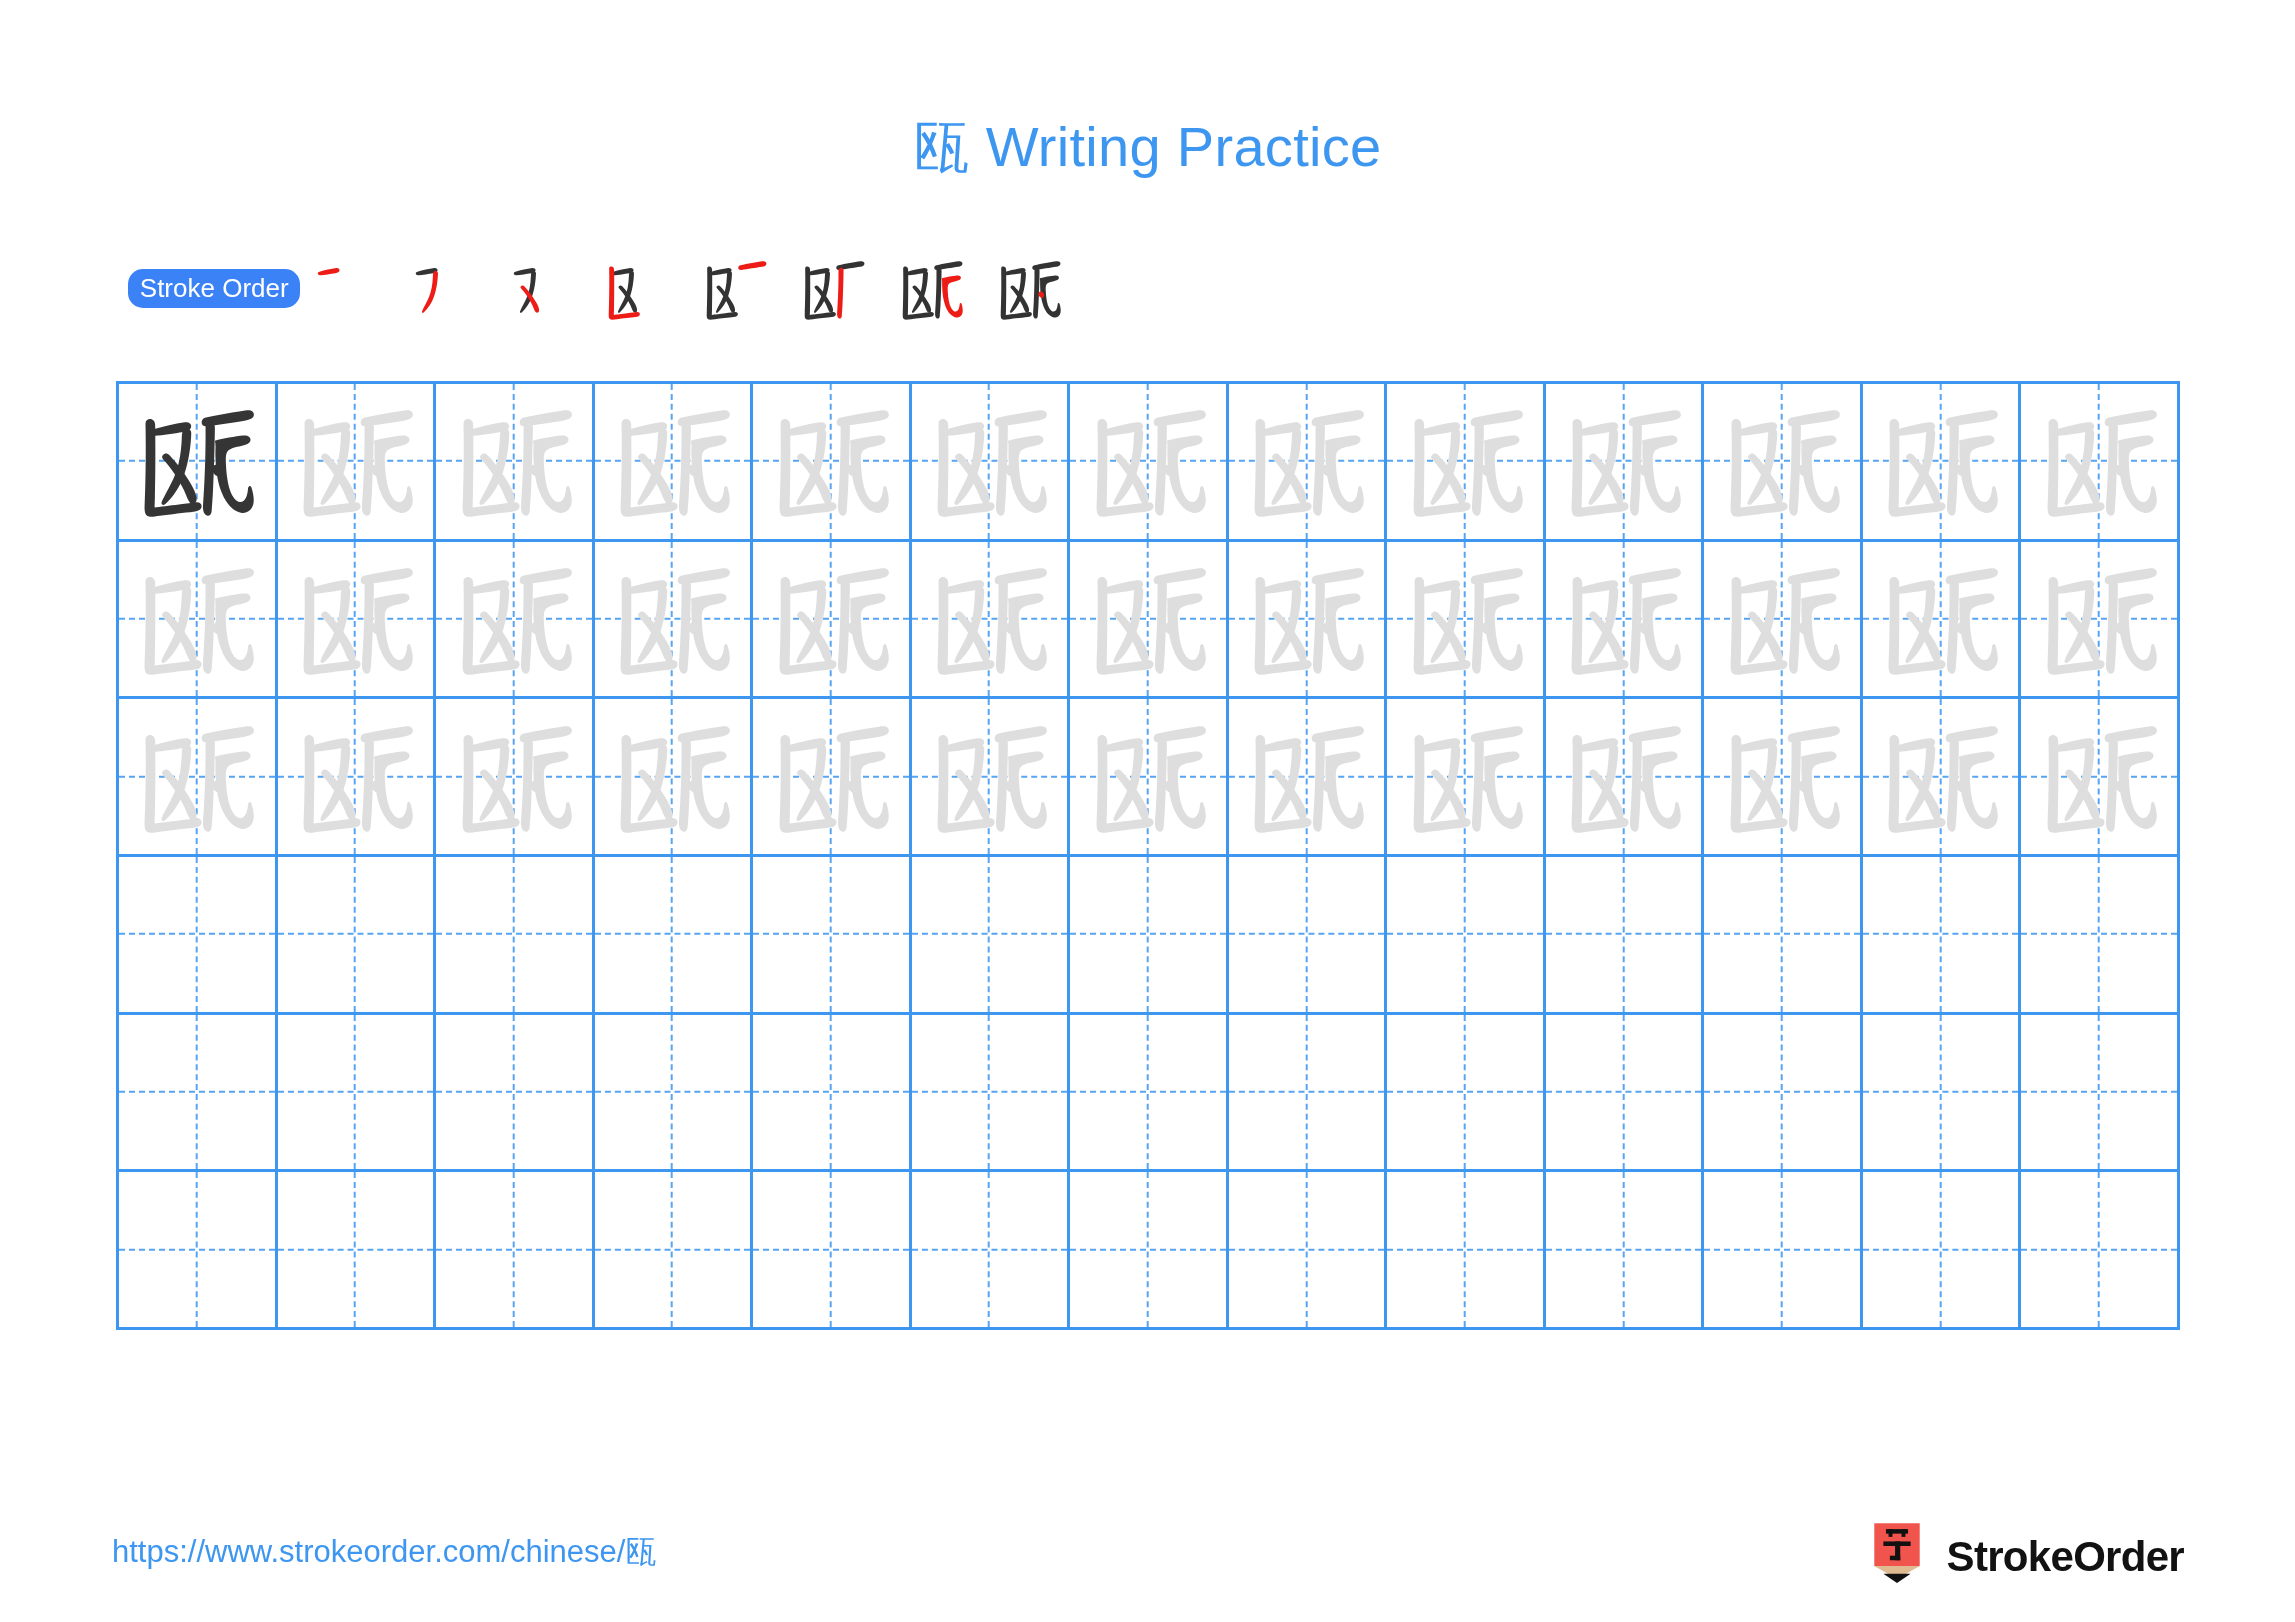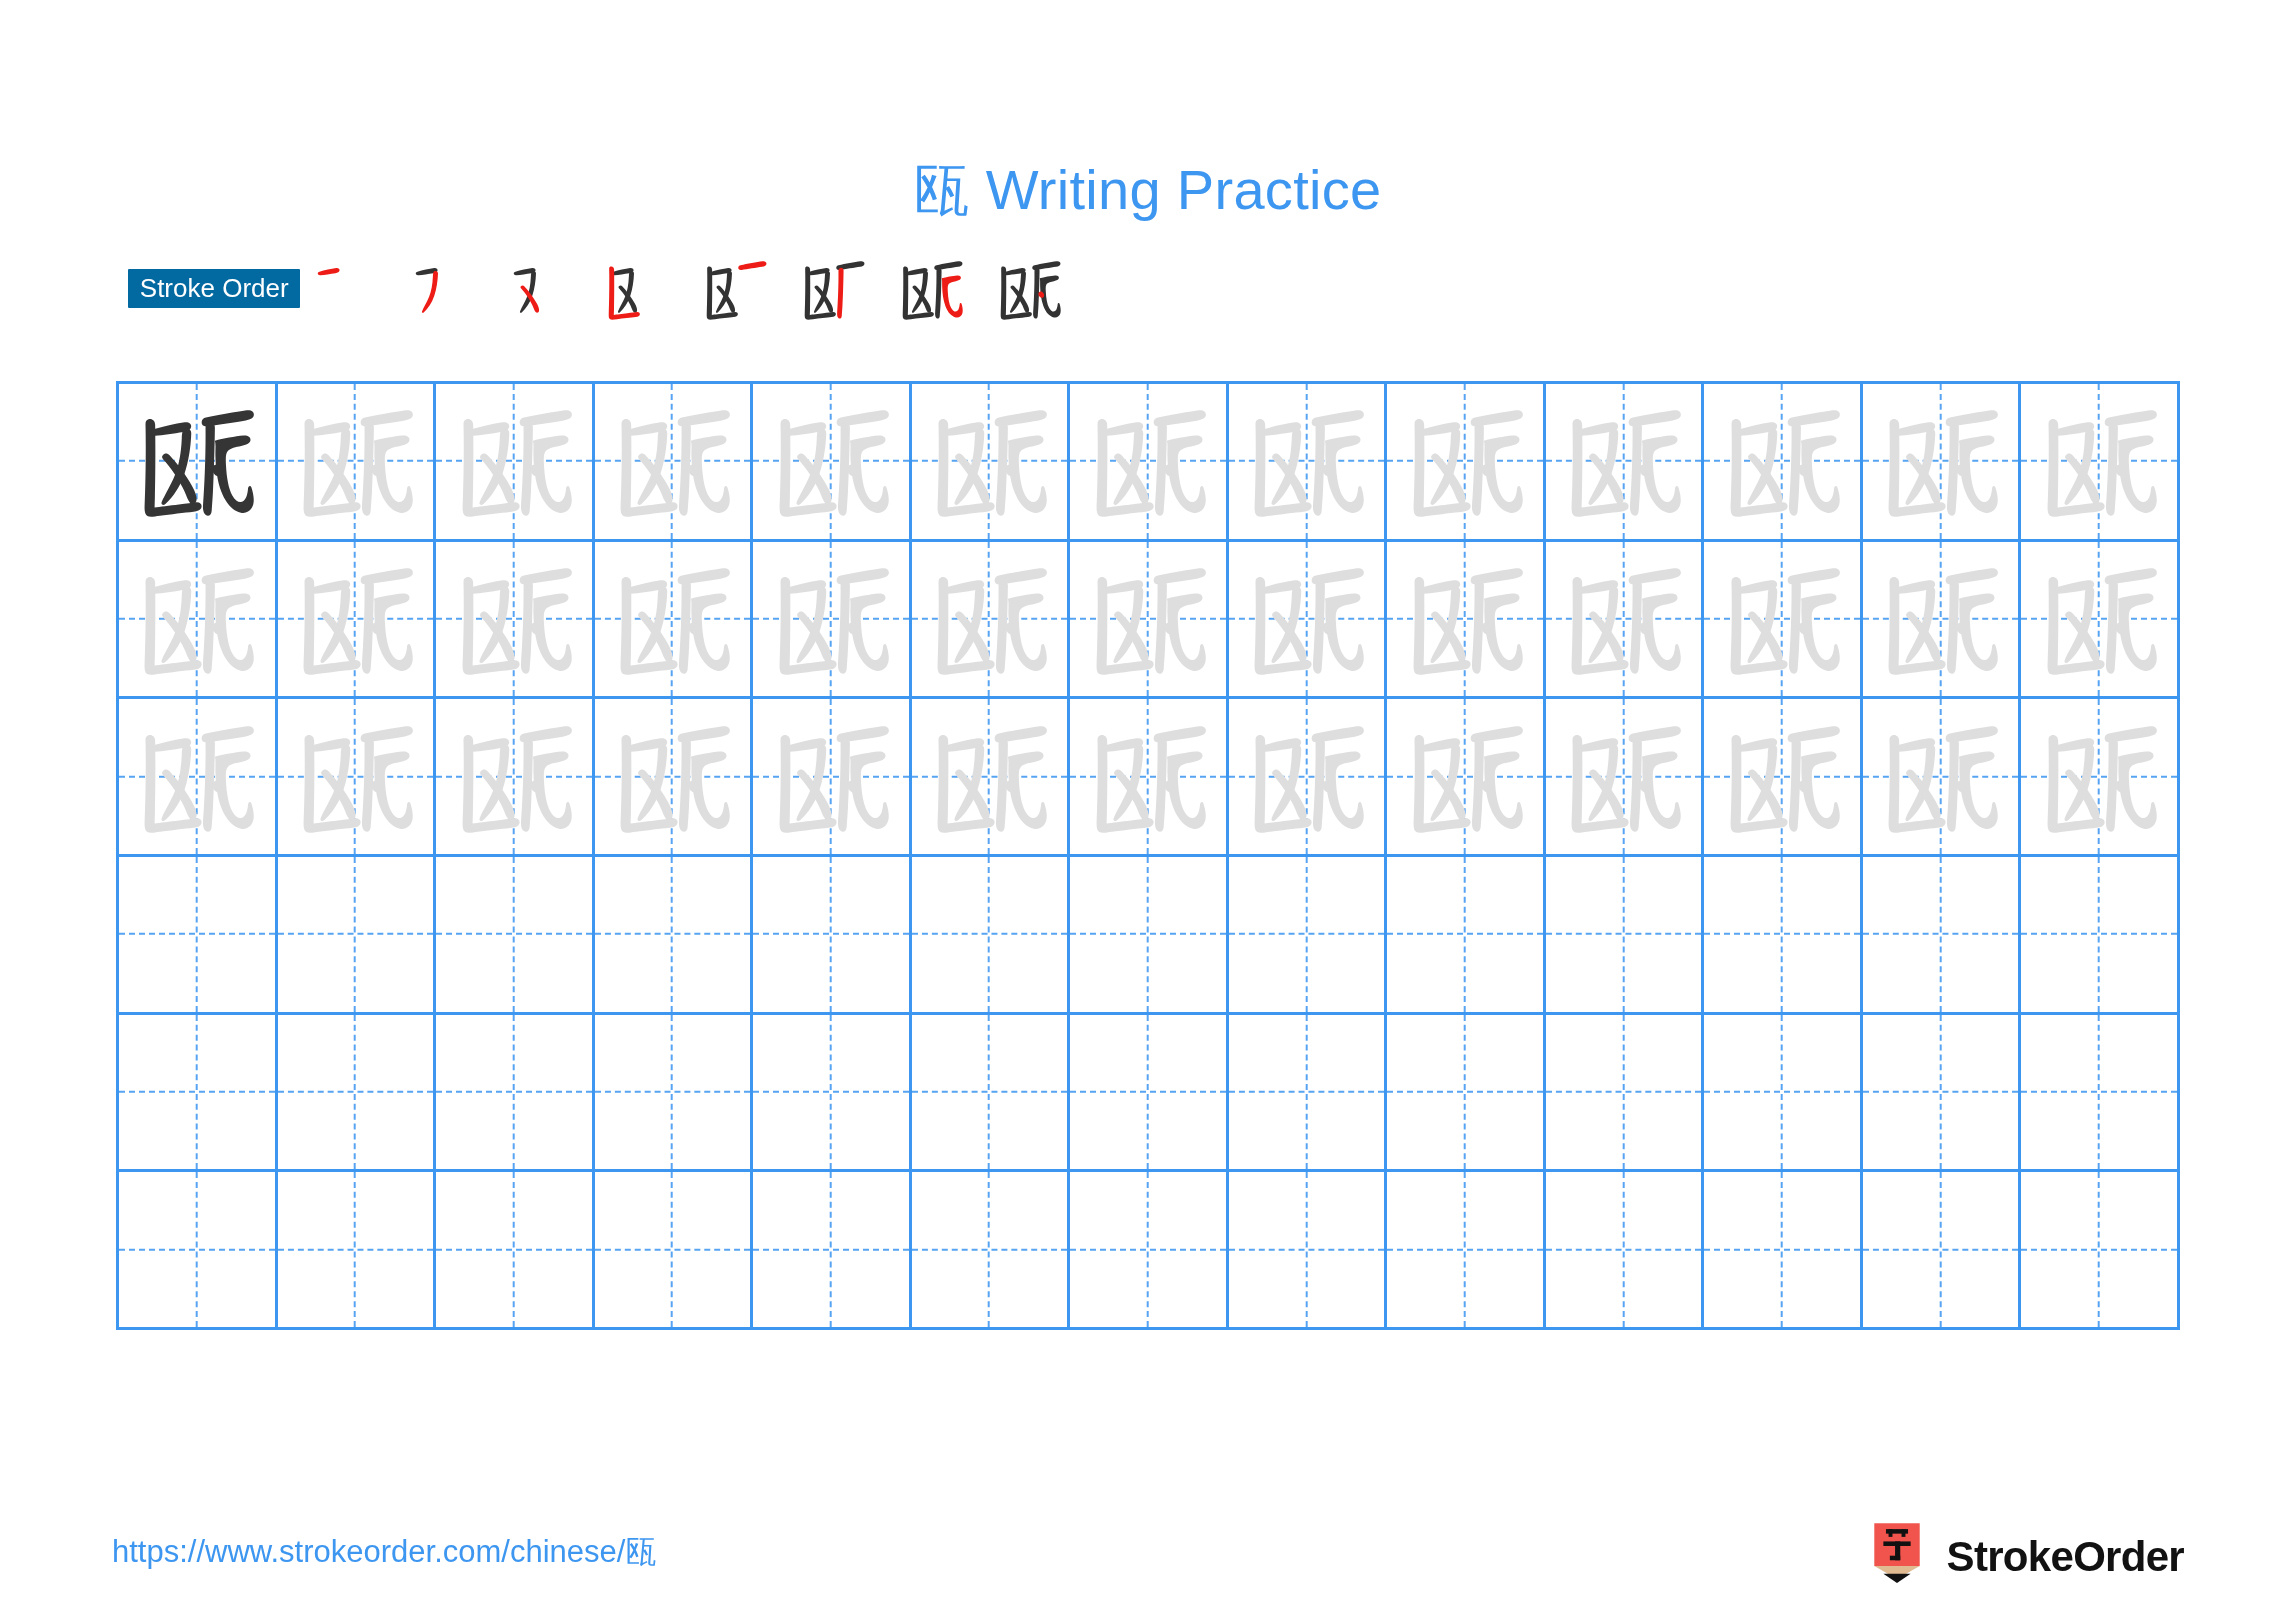--- a/index.html
+++ b/index.html
@@ -20,38 +20,37 @@
     position: absolute;
     left: 0;
     top: 110px;
     width: 2295px;
     text-align: center;
     font-size: 56px;
     color: #3d96f0;
     font-weight: 400;
     letter-spacing: 0.3px;
     white-space: nowrap;
-    margin-top: 43px;
   }
 
   
   #stroke-order-row {
     position: absolute;
     left: 128px;
     top: 249px;
     height: 79px;
     display: flex;
     align-items: center;
   }
   #stroke-order-badge {
-    background: #0369a1;
+    background: #3b82f6;
     color: #ffffff;
     font-size: 26px;
     padding: 5.9px 11.8px 7.9px 11.8px;
-    border-radius: 1px;
+    border-radius: 15px;
     line-height: 1;
     white-space: nowrap;
   }
   .stroke-step {
     width: 98px;
     height: 79px;
     position: relative;
     flex: 0 0 auto;
   }
   .stroke-step svg {

